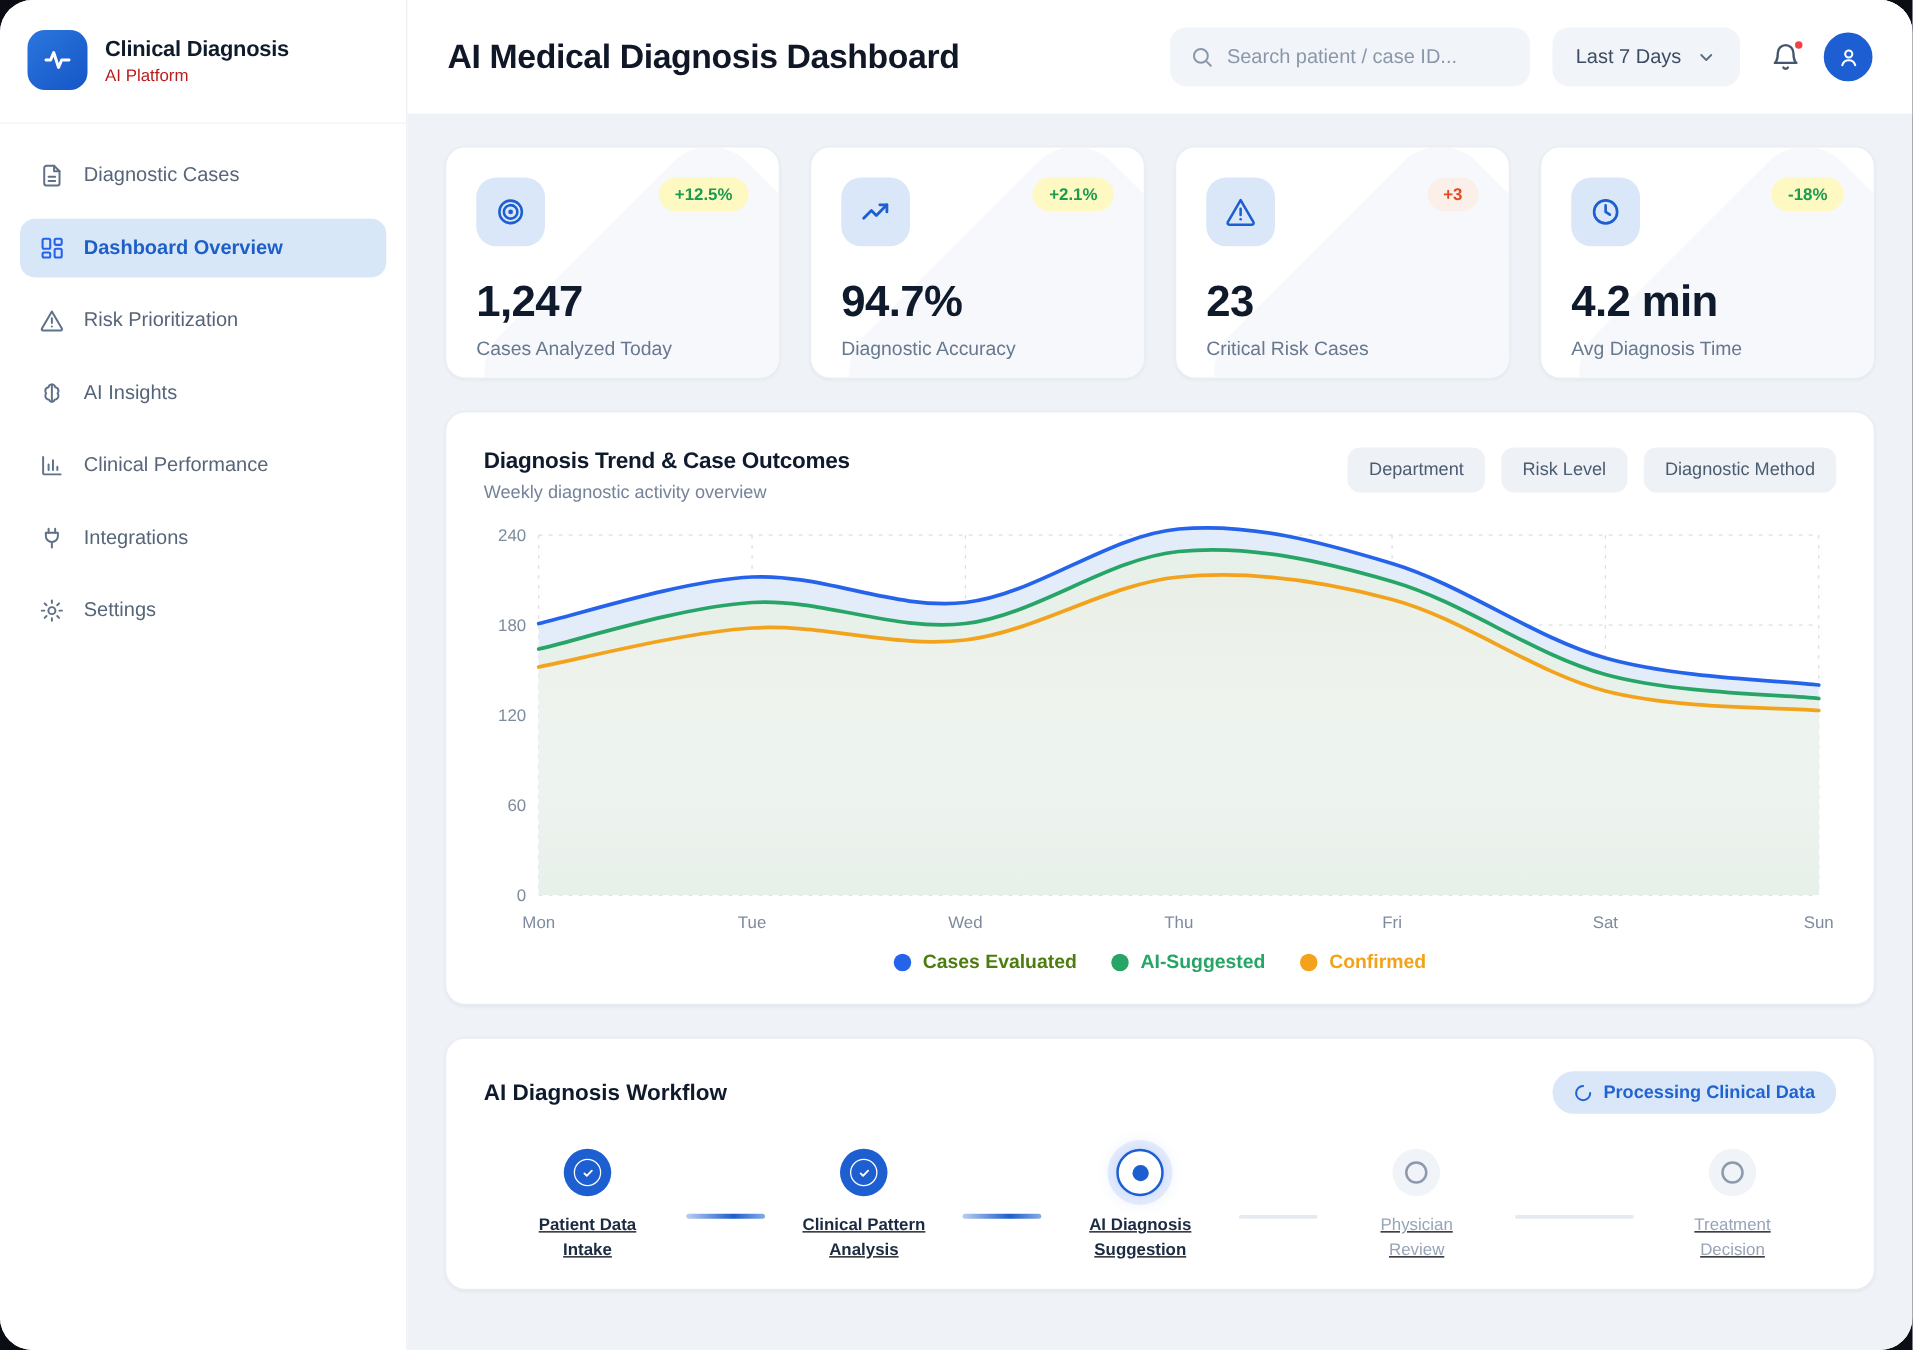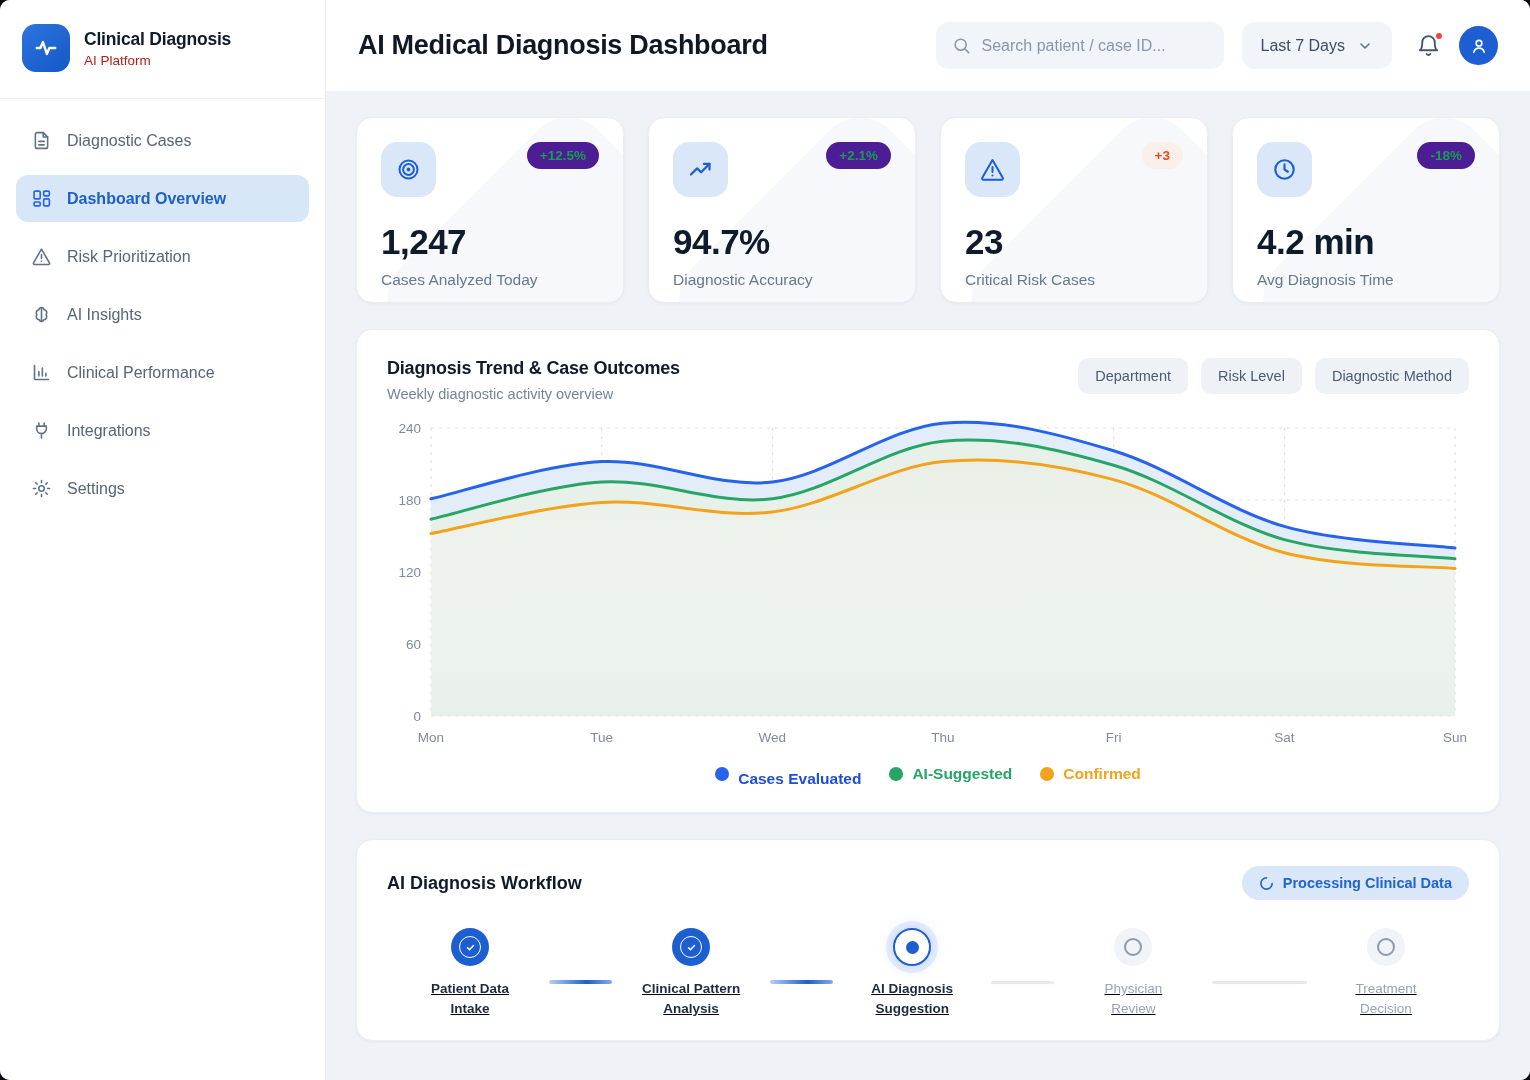--- a/index.html
+++ b/index.html
@@ -1,18 +1,18 @@
 <!DOCTYPE html>
 <html><head>
 <meta charset="utf-8">
 <style>
   * { margin:0; padding:0; box-sizing:border-box; }
   html,body { width:1530px; height:1080px; }
   body { background:#0a0d14; font-family:"Liberation Sans", sans-serif; overflow:hidden; }
-  .app { width:1530px; height:1080px; background:#ffffff; border-radius:10px; overflow:hidden; display:flex; }
+  .app { width:1530px; height:1080px; background:#ffffff; border-radius:26px; overflow:hidden; display:flex; }
 
   
   .sidebar { width:326px; flex:0 0 326px; background:#fff; border-right:1px solid #e9eef5; }
   .brand { display:flex; align-items:center; gap:14px; padding:24px 22px 26px 22px; border-bottom:1px solid #eef2f7; }
   .logo { width:48px; height:48px; border-radius:14px; background:linear-gradient(140deg,#2b76dd,#1556c7); display:flex; align-items:center; justify-content:center; flex:0 0 48px; }
   .brand-title { font-size:17.5px; font-weight:700; color:#0f1b2d; letter-spacing:-.2px; }
   .brand-sub { font-size:13.5px; color:#b91c1c; margin-top:3px; }
   .nav { padding:18px 16px; display:flex; flex-direction:column; gap:11px; }
   .nav-item { display:flex; align-items:center; gap:15px; height:47px; padding:0 15px; border-radius:12px; color:#566578; font-size:16px; cursor:pointer; }
   .nav-item .nicon { display:flex; color:#5f7089; }
@@ -34,21 +34,21 @@
 
   
   .content { padding:25px 30px 16px 30px; flex:1; overflow:hidden; }
 
   .stats { display:grid; grid-template-columns:repeat(4,1fr); gap:24px; }
   .stat-card { position:relative; background:#fff; border:1px solid #e9eef4; border-radius:16px; padding:24px; height:186px; box-shadow:0 1px 3px rgba(15,23,42,.05); overflow:hidden; }
   .stat-card::after { content:""; position:absolute; right:-85px; top:40px; width:280px; height:280px; background:#f6f8fb; transform:rotate(45deg); border-radius:42px; }
   .stat-top { display:flex; justify-content:space-between; align-items:flex-start; position:relative; z-index:1; }
   .stat-icon { width:55px; height:55px; border-radius:16px; background:#d9e7f8; display:flex; align-items:center; justify-content:center; color:#1c5fd0; }
   .badge { border-radius:999px; padding:6px 13px; font-size:13.5px; font-weight:700; }
-  .tone-green { color:#1a9c51; background:#4c1d95; }
+  .tone-green { color:#1a9c51; background:#fef9c3; }
   .tone-red { color:#e5491f; background:#faf0e9; }
   .stat-value { position:relative; z-index:1; margin-top:25px; font-size:35px; font-weight:700; color:#0f1b2d; letter-spacing:-.5px; }
   .stat-label { position:relative; z-index:1; margin-top:9px; font-size:15.5px; color:#68788e; }
 
   
   .card { background:#fff; border:1px solid #e9eef4; border-radius:16px; box-shadow:0 1px 3px rgba(15,23,42,.05); }
   .chart-card { margin-top:26px; padding:28px 30px 14px 30px; }
   .chart-head { display:flex; align-items:flex-start; }
   .chart-title { font-size:18px; font-weight:700; color:#0f1b2d; letter-spacing:-.2px; }
   .chart-sub { font-size:14.5px; color:#74839a; margin-top:7px; }
@@ -325,21 +325,21 @@
               <path d="M44,99.19999999999999C72.44444444444444,92.99999999999999,157.77777777777777,65.39999999999999,214.66666666666666,62C271.55555555555554,58.6,328.4444444444444,85.60000000000001,385.3333333333333,78.80000000000001C442.22222222222223,72.00000000000001,499.1111111111111,26.799999999999986,556,21.199999999999985C612.8888888888889,15.599999999999984,669.7777777777777,28.799999999999994,726.6666666666666,45.199999999999996C783.5555555555555,61.599999999999994,840.4444444444445,103.99999999999999,897.3333333333334,119.6C954.2222222222223,135.2,1039.5555555555557,135.60000000000002,1068,138.8L1068,296L44,296Z" fill="#e8f0ea" stroke="none"></path>
               <path d="M44,113.60000000000001C72.44444444444444,108.4,157.77777777777777,86,214.66666666666666,82.39999999999999C271.55555555555554,78.79999999999998,328.4444444444444,98.79999999999998,385.3333333333333,91.99999999999999C442.22222222222223,85.19999999999999,499.1111111111111,47.00000000000001,556,41.60000000000001C612.8888888888889,36.20000000000001,669.7777777777777,44.400000000000006,726.6666666666666,59.60000000000001C783.5555555555555,74.80000000000001,840.4444444444445,118.00000000000001,897.3333333333334,132.8C954.2222222222223,147.60000000000002,1039.5555555555557,145.8,1068,148.4L1068,296L44,296Z" fill="url(#fadeArea)" stroke="none"></path>
               <path d="M44,78.80000000000001C72.44444444444444,72.60000000000001,157.77777777777777,44.40000000000001,214.66666666666666,41.60000000000001C271.55555555555554,38.800000000000004,328.4444444444444,68.4,385.3333333333333,62C442.22222222222223,55.6,499.1111111111111,8.400000000000015,556,3.200000000000017C612.8888888888889,-1.9999999999999805,669.7777777777777,13.600000000000016,726.6666666666666,30.800000000000015C783.5555555555555,48.000000000000014,840.4444444444445,90.20000000000002,897.3333333333334,106.4C954.2222222222223,122.6,1039.5555555555557,124.39999999999999,1068,127.99999999999999" fill="none" stroke="#2563eb" stroke-width="3" stroke-linecap="round"></path>
               <path d="M44,99.19999999999999C72.44444444444444,92.99999999999999,157.77777777777777,65.39999999999999,214.66666666666666,62C271.55555555555554,58.6,328.4444444444444,85.60000000000001,385.3333333333333,78.80000000000001C442.22222222222223,72.00000000000001,499.1111111111111,26.799999999999986,556,21.199999999999985C612.8888888888889,15.599999999999984,669.7777777777777,28.799999999999994,726.6666666666666,45.199999999999996C783.5555555555555,61.599999999999994,840.4444444444445,103.99999999999999,897.3333333333334,119.6C954.2222222222223,135.2,1039.5555555555557,135.60000000000002,1068,138.8" fill="none" stroke="#27a567" stroke-width="3" stroke-linecap="round"></path>
               <path d="M44,113.60000000000001C72.44444444444444,108.4,157.77777777777777,86,214.66666666666666,82.39999999999999C271.55555555555554,78.79999999999998,328.4444444444444,98.79999999999998,385.3333333333333,91.99999999999999C442.22222222222223,85.19999999999999,499.1111111111111,47.00000000000001,556,41.60000000000001C612.8888888888889,36.20000000000001,669.7777777777777,44.400000000000006,726.6666666666666,59.60000000000001C783.5555555555555,74.80000000000001,840.4444444444445,118.00000000000001,897.3333333333334,132.8C954.2222222222223,147.60000000000002,1039.5555555555557,145.8,1068,148.4" fill="none" stroke="#f2a31b" stroke-width="3" stroke-linecap="round"></path>
             </svg>
         </div>
         <div class="legend" id="legend">
             <span class="legend-item">
               <span class="legend-dot" style="background: rgb(37, 99, 235);"></span>
-              <span style="color: #1d4ed8; margin-top: 10px;">Cases Evaluated</span>
+              <span style="color: #4d7c0f;">Cases Evaluated</span>
             </span>
             <span class="legend-item">
               <span class="legend-dot" style="background: rgb(39, 165, 103);"></span>
               <span style="color: rgb(39, 165, 103);">AI-Suggested</span>
             </span>
             <span class="legend-item">
               <span class="legend-dot" style="background: rgb(242, 163, 27);"></span>
               <span style="color: rgb(242, 163, 27);">Confirmed</span>
             </span>
           </div>

